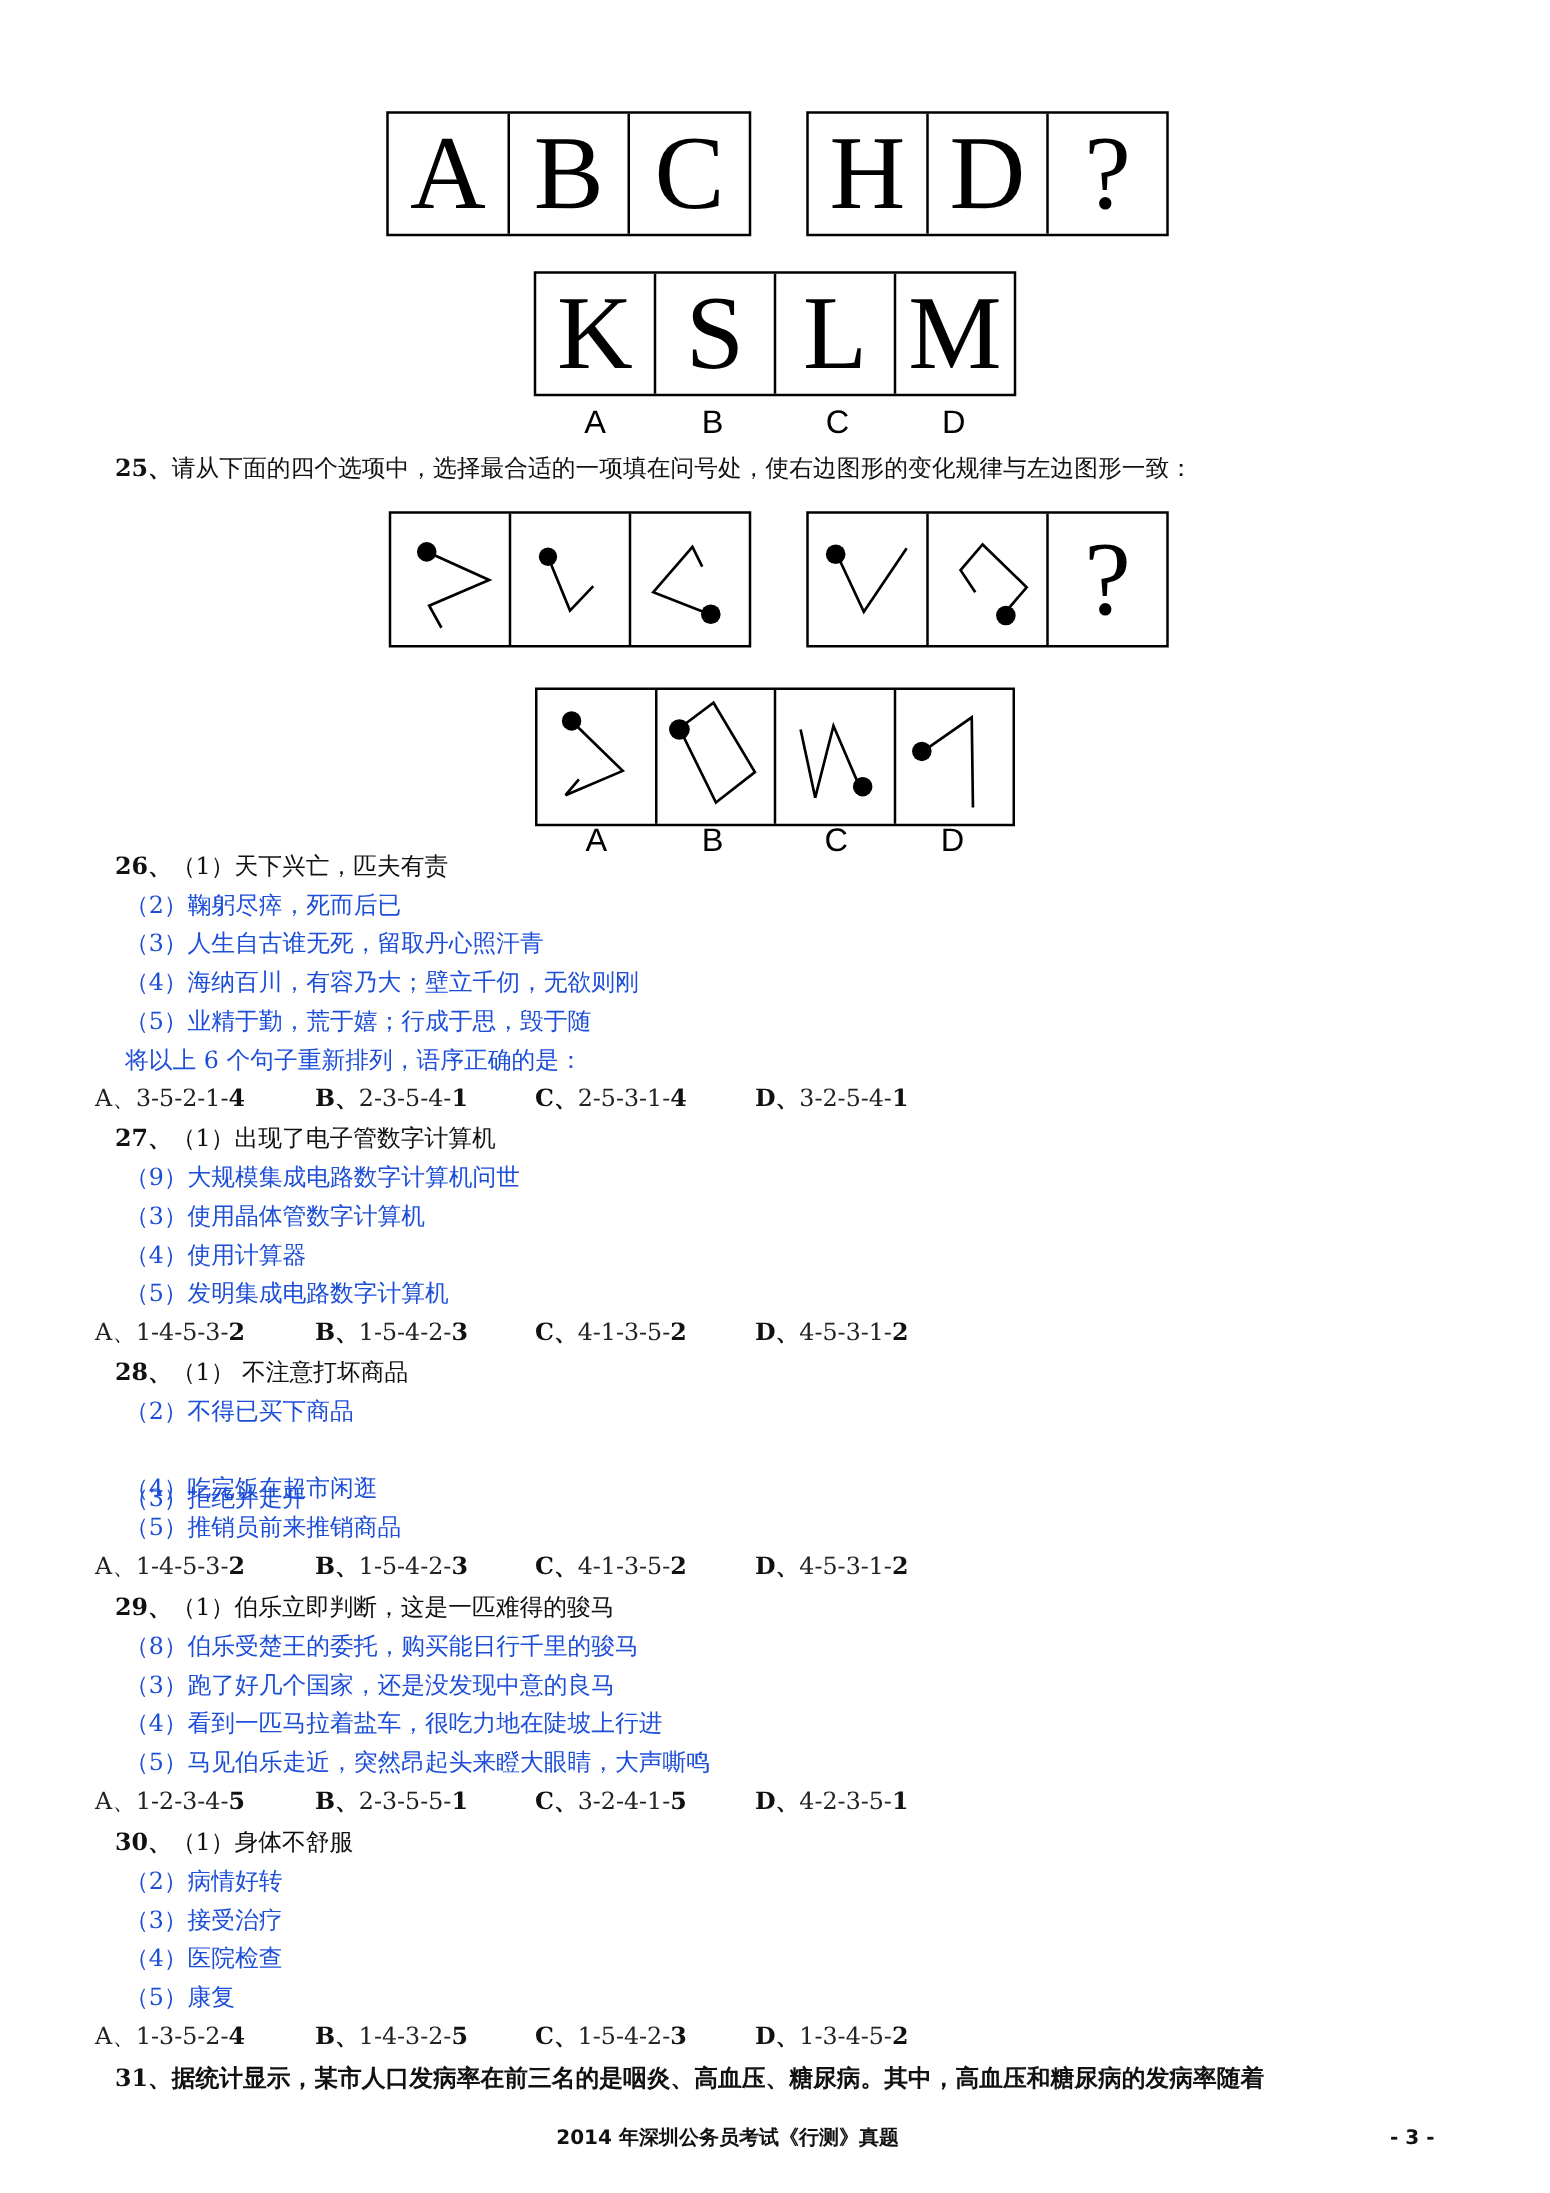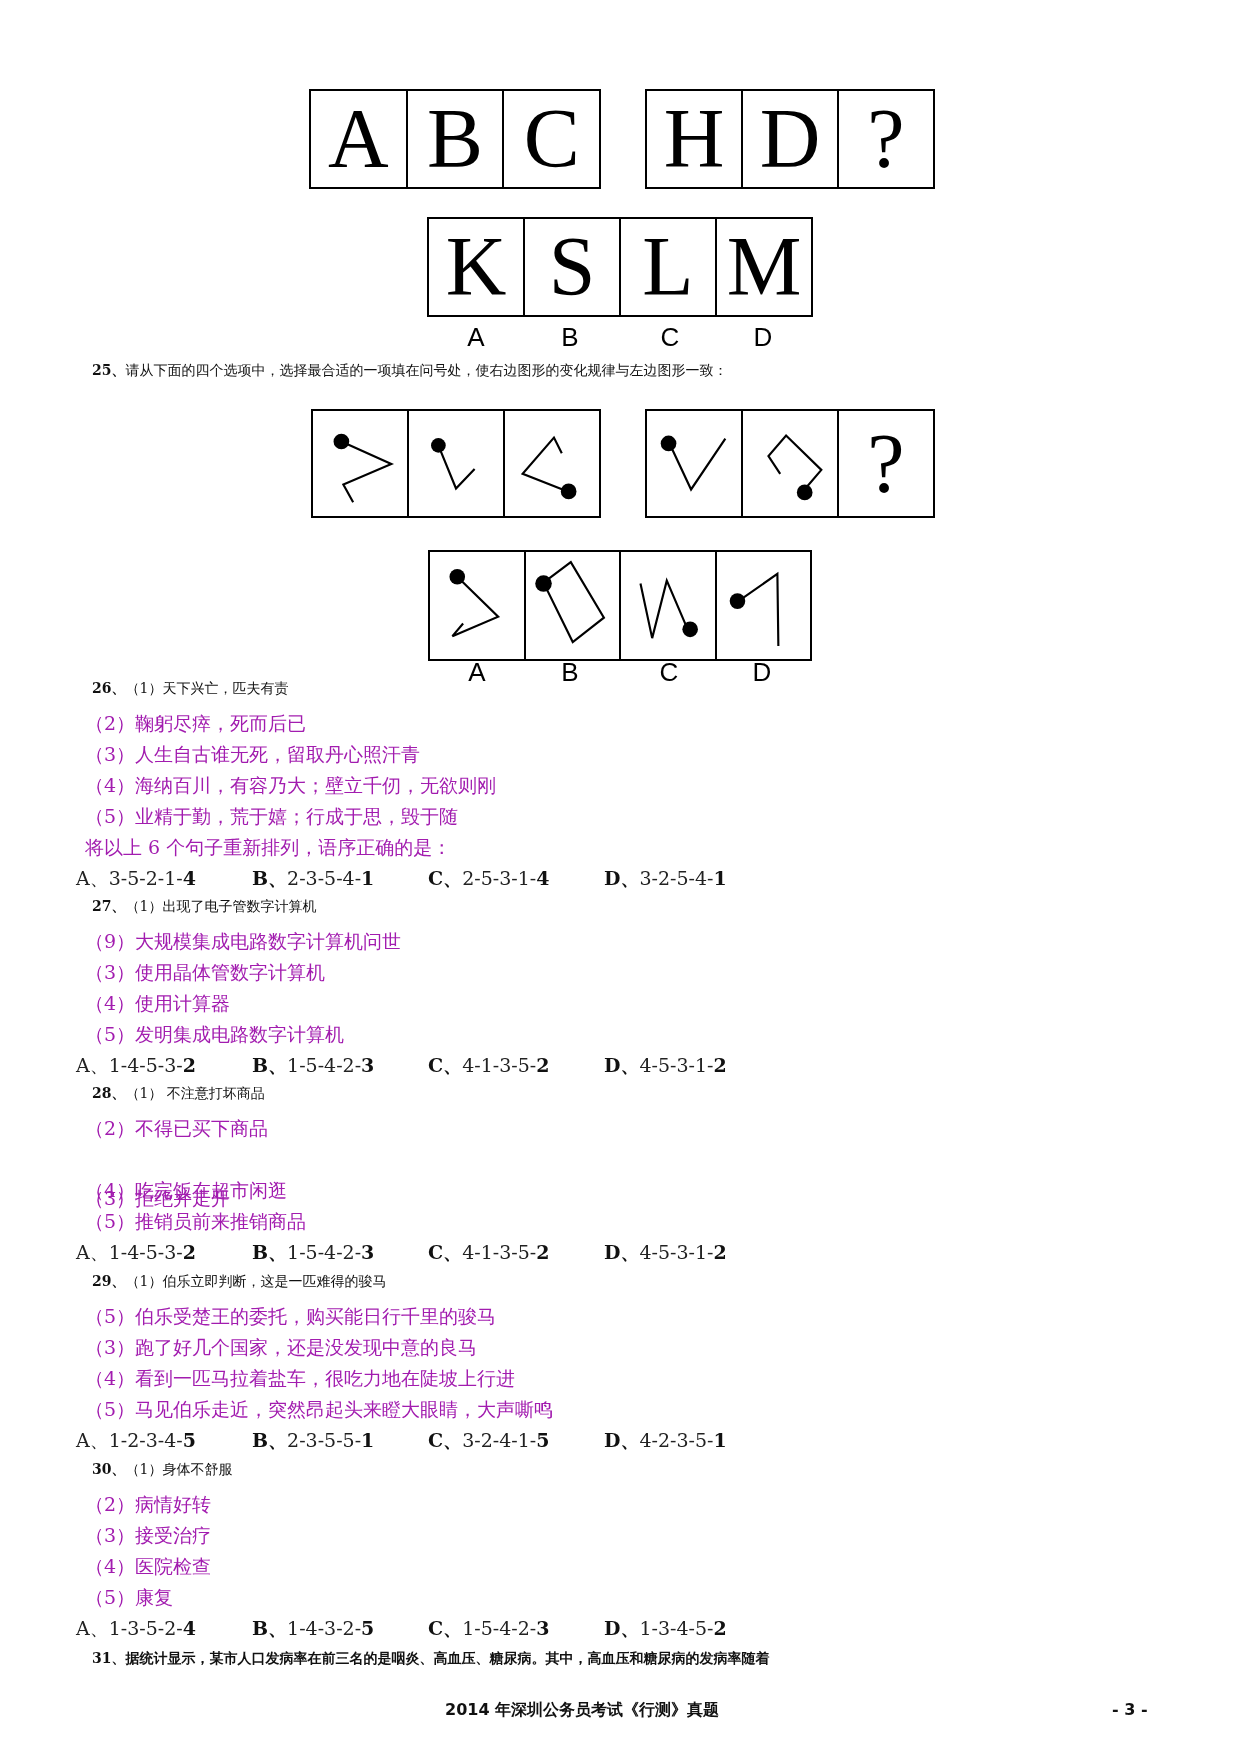--- a/index.html
+++ b/index.html
@@ -5,23 +5,23 @@
   html, body { margin:0; padding:0; background:#ffffff; }
   body { width:1240px; height:1754px; position:relative; overflow:hidden;
          font-family:"DejaVu Serif", "Liberation Serif", serif; color:#111; }
   .fig-row { position:absolute; display:flex; border:2px solid #000; box-sizing:border-box; background:#fff; }
   .cell { flex:1; border-right:2px solid #000; display:flex; align-items:center; justify-content:center;
           font-family:"Liberation Serif", "DejaVu Serif", serif; font-size:84px; line-height:1; color:#000; }
   .cell:last-child { border-right:none; }
   .cell svg { width:100%; height:100%; display:block; }
   .opt-label { position:absolute; font-family:"Liberation Sans", "DejaVu Sans", sans-serif; font-size:26px;
                width:40px; text-align:center; color:#000; }
-  .q-title { position:absolute; left:92px; font-size:14px; white-space:nowrap; color:#111; }
+  .q-title { position:absolute; left:92px; font-size:19px; white-space:nowrap; color:#111; }
   .q-num { font-weight:bold; }
-  .line { position:absolute; left:85px; font-size:19px; white-space:nowrap; color:#a21caf; }
+  .line { position:absolute; left:100px; font-size:19px; white-space:nowrap; color:#1d4ed8; }
   .options { position:absolute; left:76px; font-size:19px; white-space:nowrap; color:#222; display:flex; }
   .options .opt { width:176px; }
   .options b { font-weight:bold; color:#111; }
   .footer { position:absolute; top:1700px; font-family:"DejaVu Sans", "Liberation Sans", sans-serif;
             font-weight:bold; font-size:16px; color:#111; }
 </style>
 </head>
 <body>
 
 <div class="fig-row" style="left:309px;top:89px;width:292px;height:100px;">
@@ -155,21 +155,21 @@
 <div class="options" style="top:1240px;">
   <span class="opt"><span>A、</span><span>1-4-5-3-</span><b>2</b></span>
   <span class="opt"><b>B、</b><span>1-5-4-2-</span><b>3</b></span>
   <span class="opt"><b>C、</b><span>4-1-3-5-</span><b>2</b></span>
   <span class="opt"><b>D、</b><span>4-5-3-1-</span><b>2</b></span>
 </div>
 
 <div class="q-title" style="top:1273px;">
   <span class="q-num">29、</span><span>（1）伯乐立即判断，这是一匹难得的骏马</span>
 </div>
-<div class="line" style="top:1304px;">（5）伯乐受楚王的委托，购买能日行千里的骏马</div>
+<div class="line" style="top:1304px;">（8）伯乐受楚王的委托，购买能日行千里的骏马</div>
 <div class="line" style="top:1335px;">（3）跑了好几个国家，还是没发现中意的良马</div>
 <div class="line" style="top:1366px;text-align:center;">（4）看到一匹马拉着盐车，很吃力地在陡坡上行进</div>
 <div class="line" style="top:1397px;">（5）马见伯乐走近，突然昂起头来瞪大眼睛，大声嘶鸣</div>
 <div class="options" style="top:1428px;">
   <span class="opt"><span>A、</span><span>1-2-3-4-</span><b>5</b></span>
   <span class="opt"><b>B、</b><span>2-3-5-5-</span><b>1</b></span>
   <span class="opt"><b>C、</b><span>3-2-4-1-</span><b>5</b></span>
   <span class="opt"><b>D、</b><span>4-2-3-5-</span><b>1</b></span>
 </div>
 

